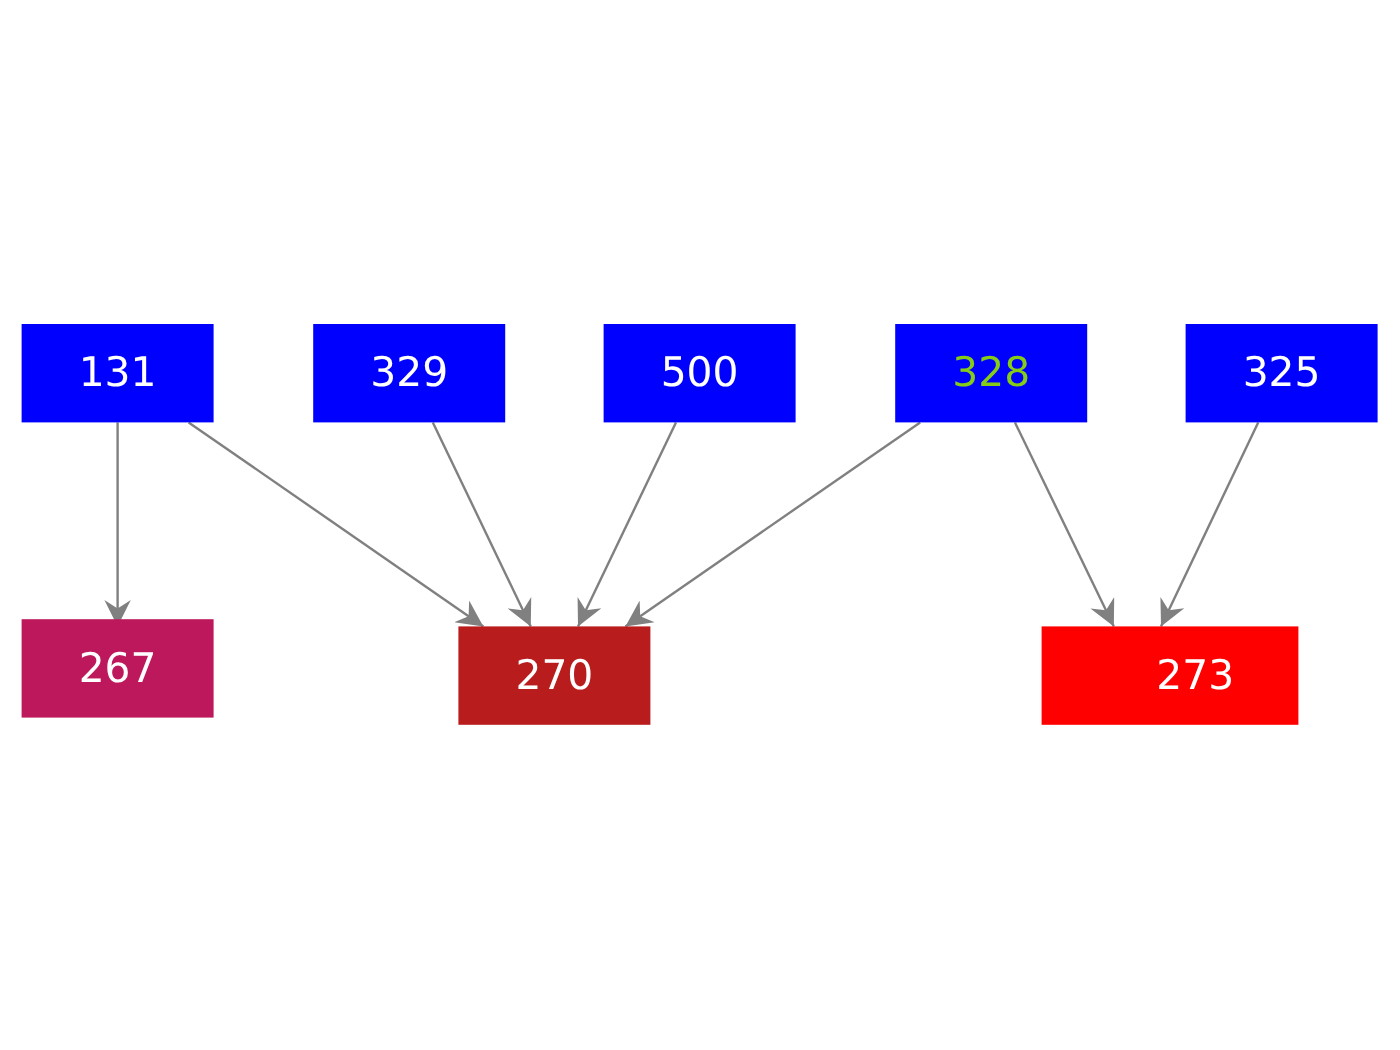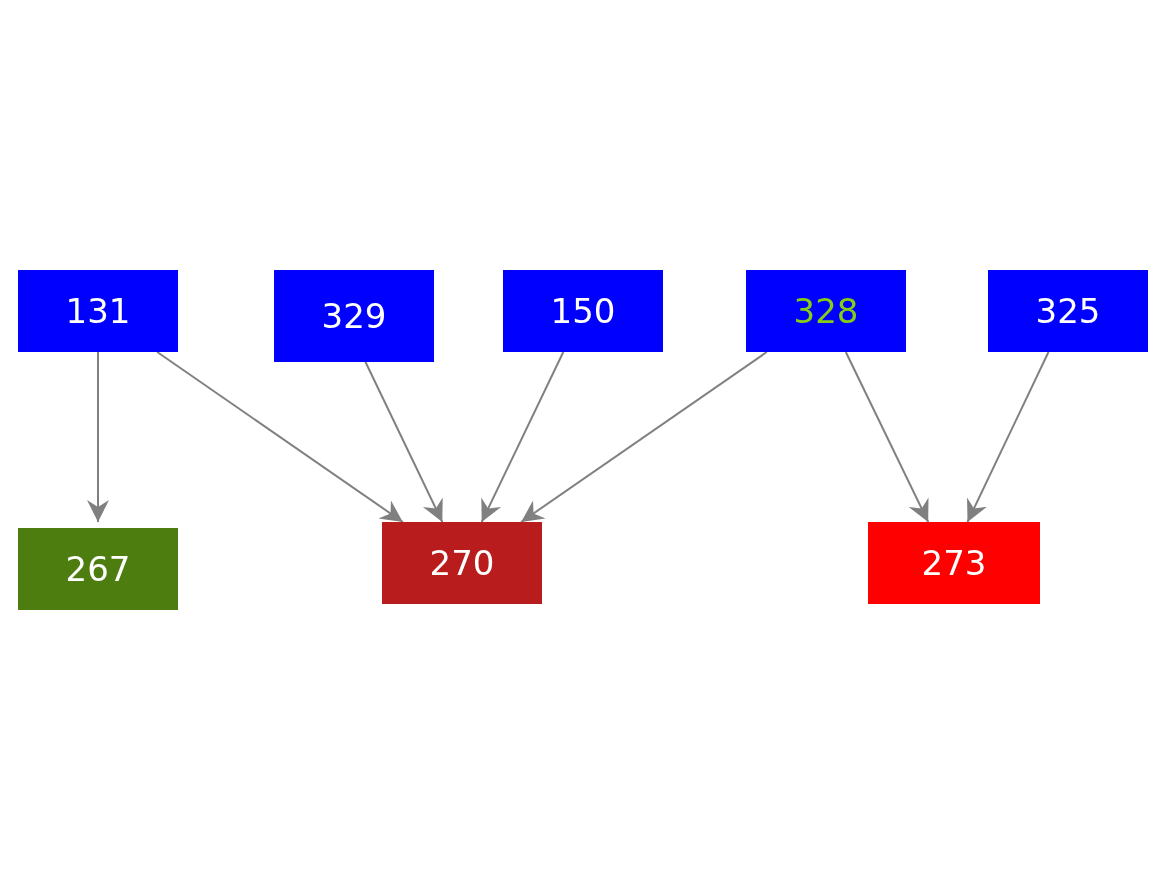--- a/index.html
+++ b/index.html
@@ -52,35 +52,35 @@
         <line x1="563.3" y1="352" x2="481.7" y2="522" stroke="#808080" stroke-width="2" marker-end="url(#arrowhead)"></line>
         <line x1="766.8" y1="352" x2="521.2" y2="522" stroke="#808080" stroke-width="2" marker-end="url(#arrowhead)"></line>
         <line x1="845.8" y1="352" x2="928.2" y2="522" stroke="#808080" stroke-width="2" marker-end="url(#arrowhead)"></line>
         <line x1="1048.5" y1="352" x2="967.5" y2="522" stroke="#808080" stroke-width="2" marker-end="url(#arrowhead)"></line>
       </g>
   </svg>
   <div id="nodes">
       <div class="node" style="left: 18px; top: 270px; width: 160px; height: 82px; background: rgb(0, 0, 255);">
         <span class="node-label" style="color: rgb(255, 255, 255);">131</span>
       </div>
-      <div class="node" style="left: 274px; top: 270px; width: 160px; height: 92px; background: rgb(0, 0, 255);">
+      <div class="node" style="left: 261px; top: 270px; width: 160px; height: 82px; background: rgb(0, 0, 255);">
         <span class="node-label" style="color: rgb(255, 255, 255);">329</span>
       </div>
       <div class="node" style="left: 503px; top: 270px; width: 160px; height: 82px; background: rgb(0, 0, 255);">
-        <span class="node-label" style="color: rgb(255, 255, 255);">150</span>
+        <span class="node-label" style="color: rgb(255, 255, 255);">500</span>
       </div>
       <div class="node" style="left: 746px; top: 270px; width: 160px; height: 82px; background: rgb(0, 0, 255);">
         <span class="node-label" style="color: #84cc16;">328</span>
       </div>
       <div class="node" style="left: 988px; top: 270px; width: 160px; height: 82px; background: rgb(0, 0, 255);">
         <span class="node-label" style="color: rgb(255, 255, 255);">325</span>
       </div>
-      <div class="node" style="left: 18px; top: 528px; width: 160px; height: 82px; background: #4d7c0f;">
+      <div class="node" style="left: 18px; top: 516px; width: 160px; height: 82px; background: #be185d;">
         <span class="node-label" style="color: rgb(255, 255, 255);">267</span>
       </div>
       <div class="node" style="left: 382px; top: 522px; width: 160px; height: 82px; background: #b91c1c;">
         <span class="node-label" style="color: rgb(255, 255, 255);">270</span>
       </div>
-      <div class="node" style="left: 868px; top: 522px; width: 172px; height: 82px; background: rgb(255, 0, 0);">
+      <div class="node" style="left: 868px; top: 522px; width: 172px; height: 82px; background: rgb(255, 0, 0); padding-left: 42px;">
         <span class="node-label" style="color: rgb(255, 255, 255);">273</span>
       </div>
     </div>
 </div>
 
 </body></html>

